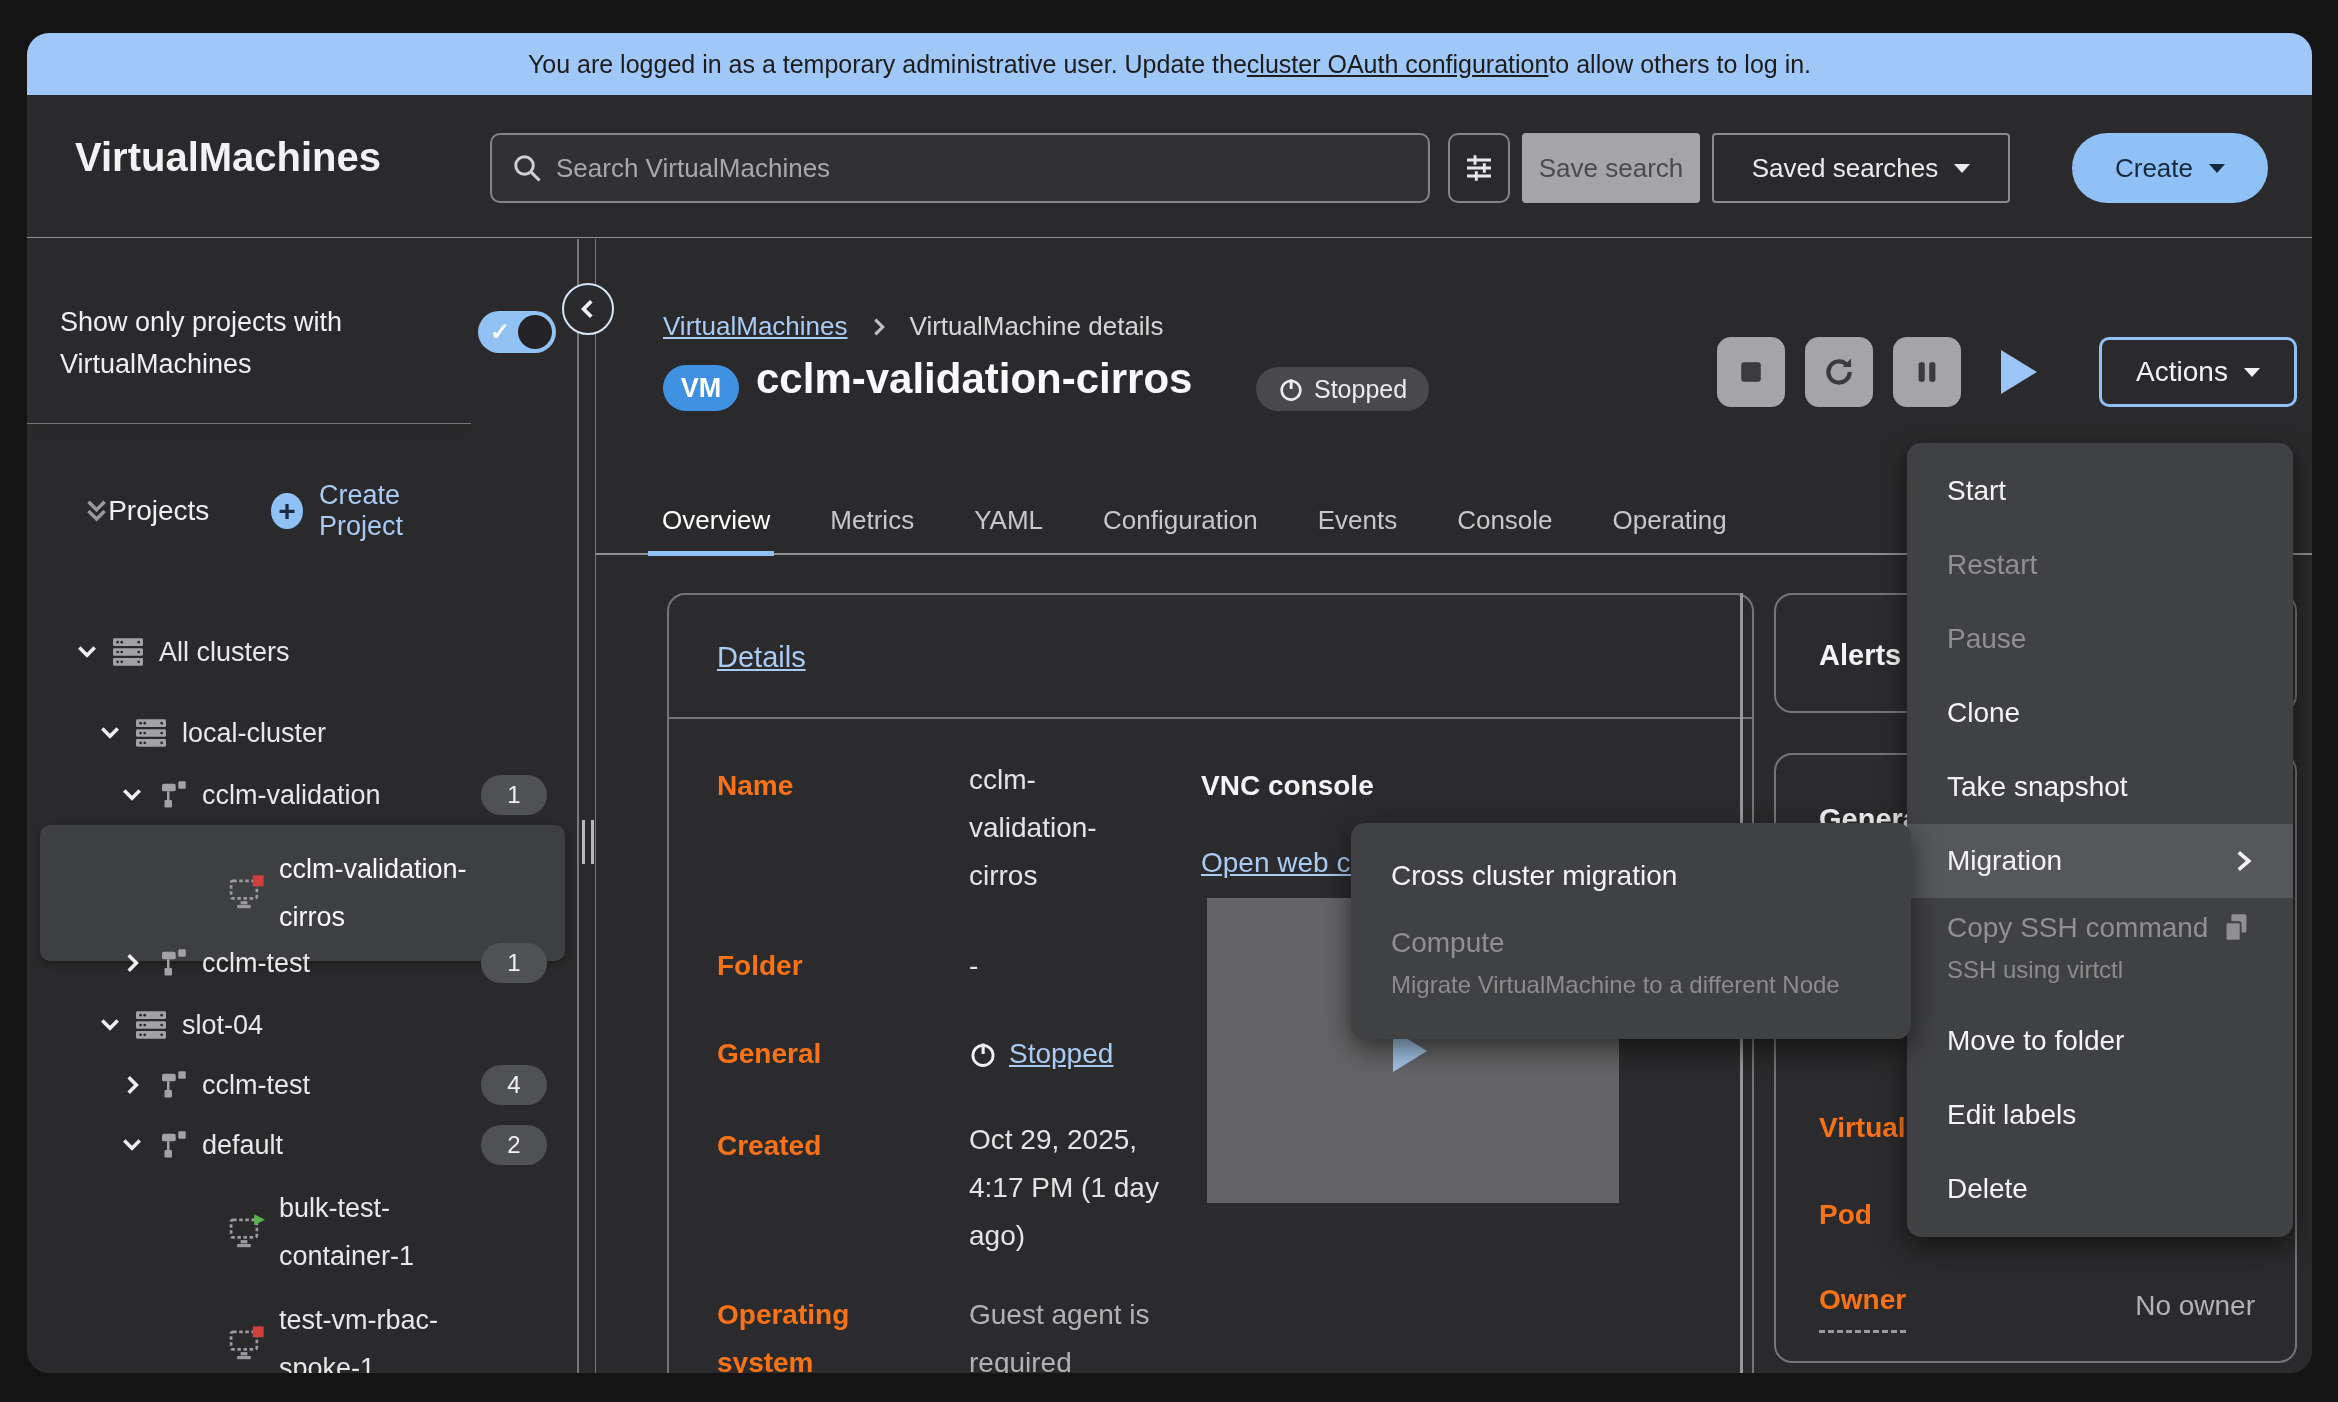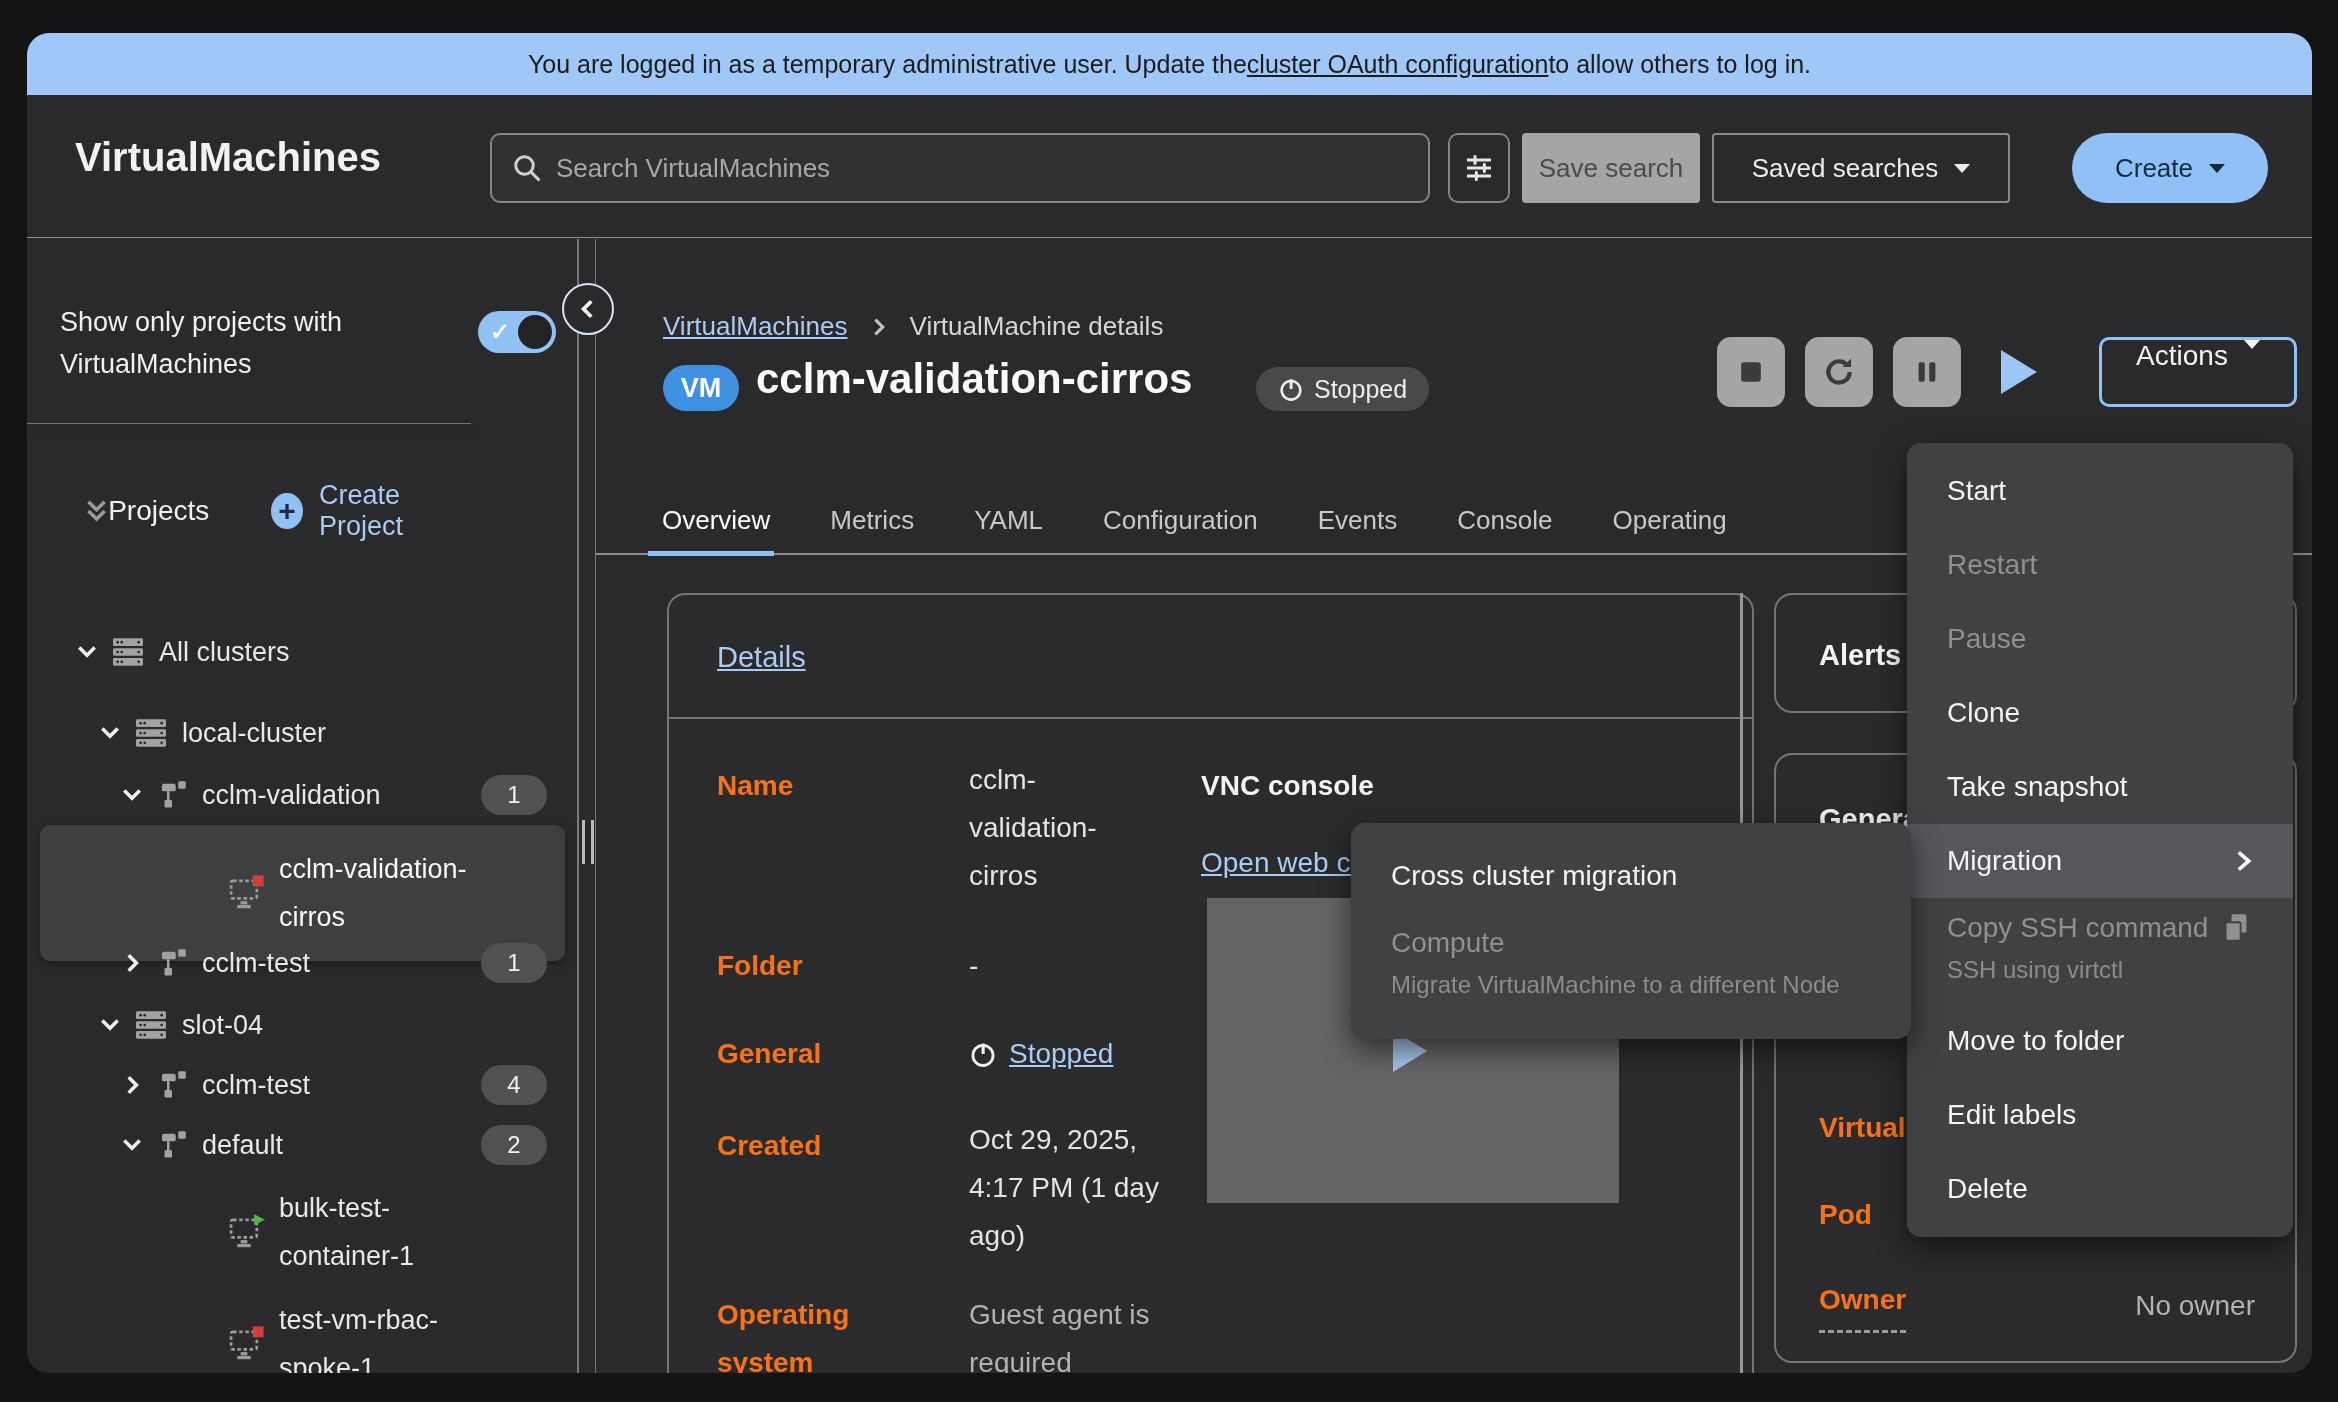--- a/index.html
+++ b/index.html
@@ -76,21 +76,21 @@
   .status-pill { position:absolute; left:660px; top:128px; height:44px; padding:0 22px; background:#49494b;
                  border-radius:22px; display:flex; align-items:center; gap:10px; color:#ececee; font-size:25px; }
   .ctrl-btn { position:absolute; top:98px; width:68px; height:70px; border-radius:14px; background:#a5a5a7;
               display:flex; align-items:center; justify-content:center; cursor:default; }
   .play-btn { position:absolute; top:108px; width:50px; height:50px; background:transparent; cursor:pointer;
               display:flex; align-items:center; justify-content:center; }
   .play-tri { width:0; height:0; border-top:22px solid transparent; border-bottom:22px solid transparent;
               border-left:36px solid #9cc6f8; }
   .actions-btn { position:absolute; left:1503px; top:98px; width:198px; height:70px; background:#2a2a2c;
                  border:3px solid #8fc1f6; border-radius:10px; color:#f4f4f6; font-size:28px;
-                 display:flex; align-items:flex-start; justify-content:center; cursor:pointer; }
+                 display:flex; align-items:center; justify-content:center; cursor:pointer; }
   
   .tabs { position:absolute; left:0; top:248px; width:1716px; height:68px; border-bottom:2px solid #8f8f91;
           display:flex; align-items:center; padding-left:66px; column-gap:60px; }
   .tab { font-size:26px; color:#c8c8ca; cursor:pointer; position:relative; height:68px;
          display:flex; align-items:center; }
   .tab.active { color:#ffffff; }
   .tab.active::after { content:""; position:absolute; left:-14px; right:-4px; bottom:-2px; height:5px; background:#8fc1f6; }
   
   .card { position:absolute; background:#2b2b2d; border:2px solid #757577; border-radius:18px; }
   .card-link-title { font-size:29px; color:#a9cbf4; text-decoration:underline; cursor:pointer; }

